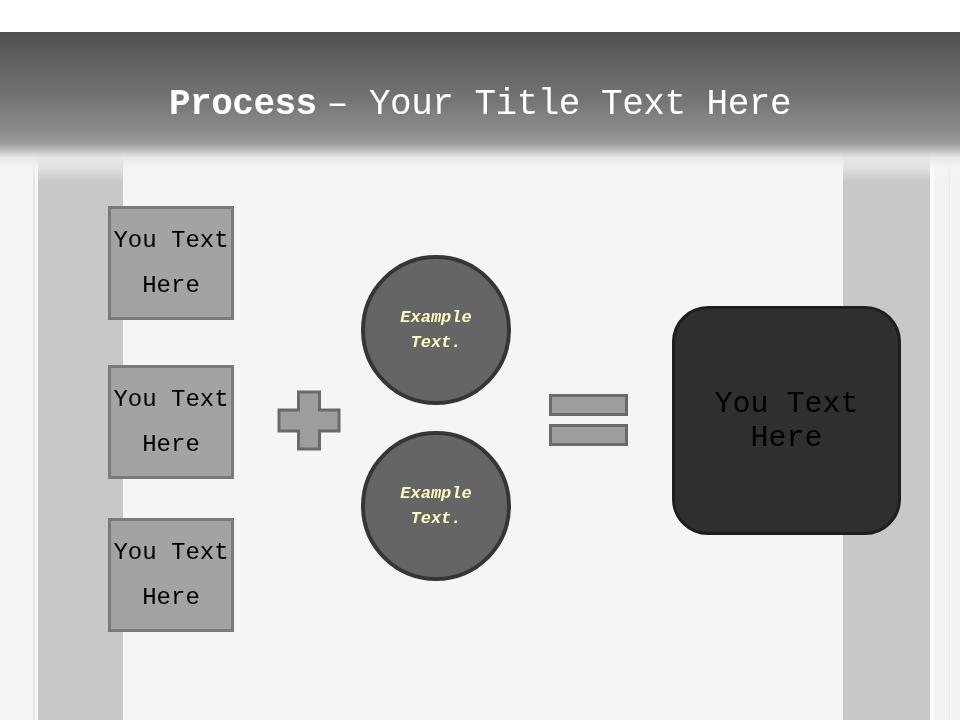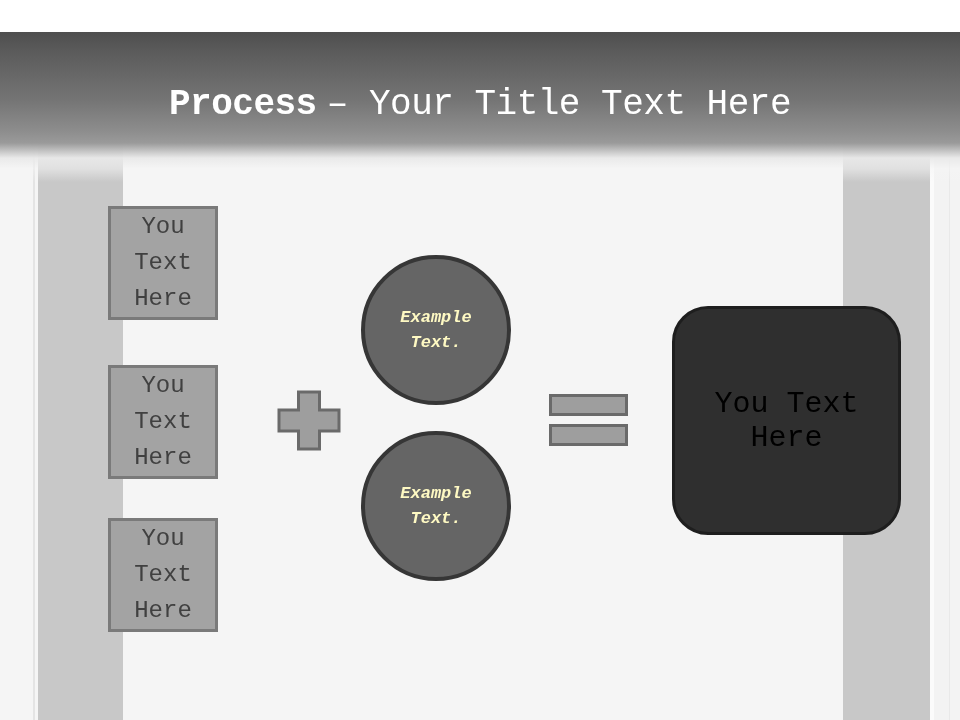--- a/index.html
+++ b/index.html
@@ -34,24 +34,24 @@
     margin: 0; text-align: center;
     font-size: 36px; line-height: 42px; font-weight: 400;
     color: #ffffff; letter-spacing: -0.5px;
   }
   .title .t-bold { font-weight: 700; }
   .title .t-rest { margin-left: 10px; font-weight: 400; }
 
   
   .shape { position: absolute; z-index: 2; box-sizing: border-box; }
   .input-box {
-    left: 108px; width: 110px; height: 114px;
+    left: 108px; width: 126px; height: 114px;
     background: #a3a3a3; border: 3px solid #7a7a7a;
     display: flex; align-items: center; justify-content: center;
-    color: #404040; font-size: 24px; line-height: 36px; text-align: center;
+    color: #000000; font-size: 24px; line-height: 45px; text-align: center;
   }
   .input-box-1 { top: 174px; }
   .input-box-2 { top: 333px; }
   .input-box-3 { top: 486px; }
 
   .circle {
     left: 361px; width: 150px; height: 150px;
     background: #656565; border: 4px solid #363636; border-radius: 50%;
     display: flex; align-items: center; justify-content: center;
     color: #fef9c3; font-size: 17px; line-height: 25px;

